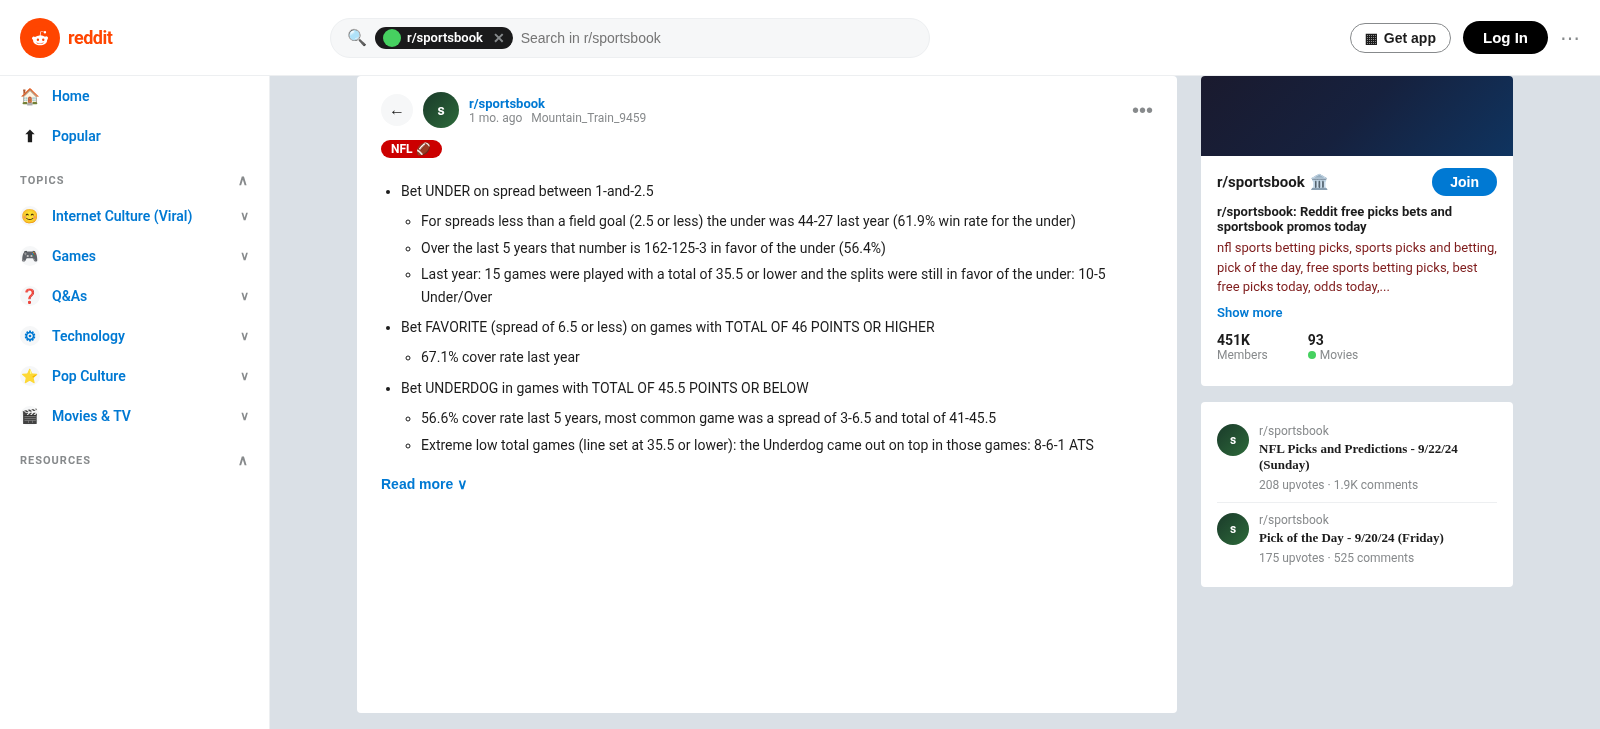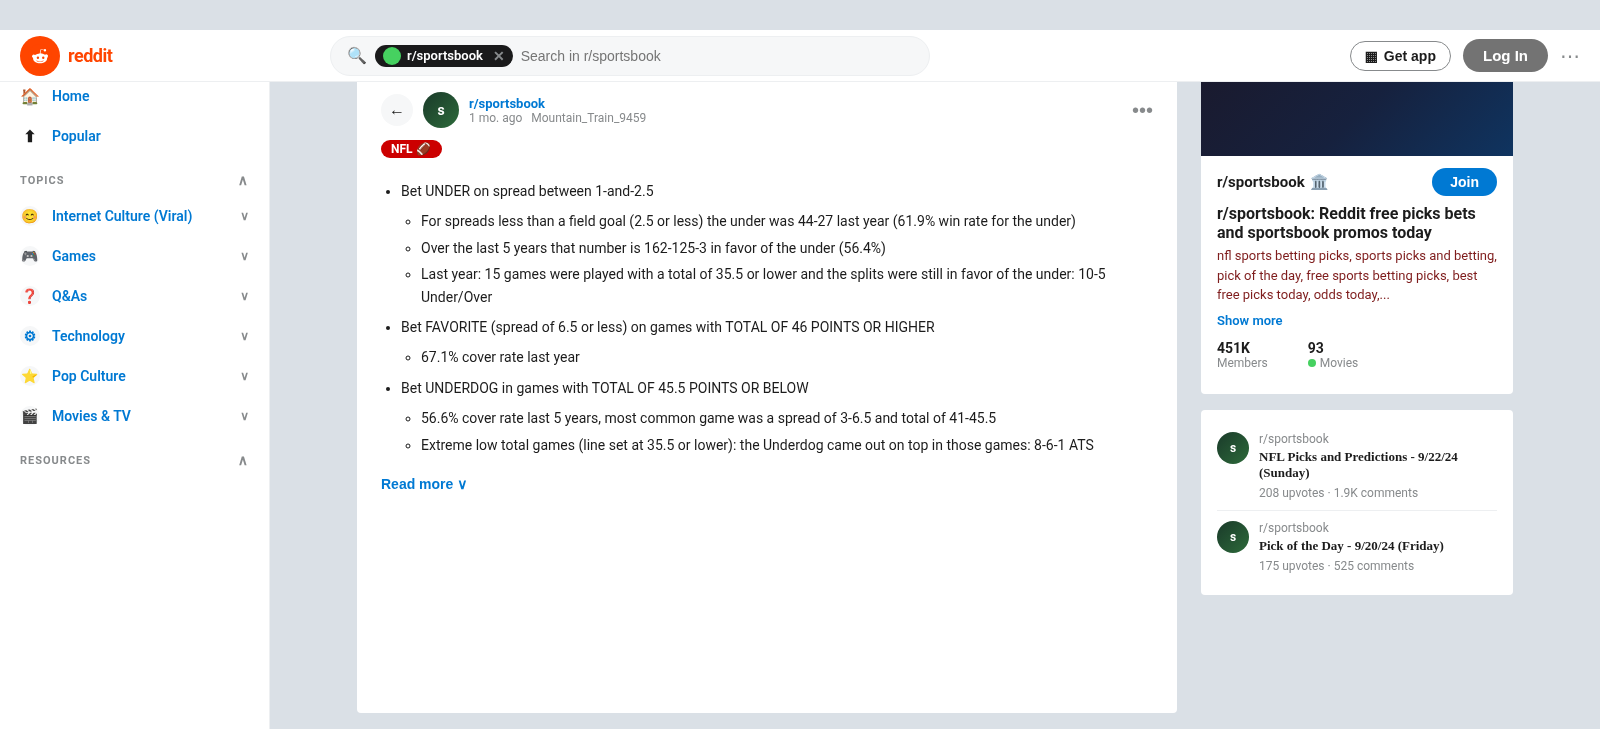--- a/index.html
+++ b/index.html
@@ -1,22 +1,22 @@
 <!DOCTYPE html>
 <html><head>
   <meta charset="utf-8">
   <style>
     * { box-sizing: border-box; margin: 0; padding: 0; }
     body { font-family: -apple-system, BlinkMacSystemFont, 'Segoe UI', Roboto, sans-serif; background: #dae0e6; color: #1c1c1c; font-size: 14px; }
 
     
     #header {
-      position: fixed; top: 0; left: 0; right: 0; height: 52px;
+      position: fixed; top: 0; left: 0; right: 0; height: 76px;
       background: #fff; border-bottom: 1px solid #edeff1;
-      display: flex; align-items: center; padding: 0 20px; gap: 16px; z-index: 100; margin-top: 30px;
+      display: flex; align-items: center; padding: 0 20px; gap: 16px; z-index: 100;
     }
     #logo-area { display: flex; align-items: center; gap: 8px; text-decoration: none; }
     #logo-icon {
       width: 40px; height: 40px; background: #ff4500; border-radius: 50%;
       display: flex; align-items: center; justify-content: center;
     }
     #logo-icon svg { width: 24px; height: 24px; fill: white; }
     #logo-text { font-size: 18px; font-weight: 700; color: #ff4500; letter-spacing: -0.5px; }
 
     #search-bar {
@@ -37,21 +37,21 @@
       cursor: pointer; color: #878a8c; font-size: 14px; margin-left: 4px;
     }
 
     #header-right { display: flex; align-items: center; gap: 12px; margin-left: auto; }
     #get-app-btn {
       display: flex; align-items: center; gap: 6px;
       border: 1px solid #878a8c; border-radius: 20px; padding: 6px 14px;
       background: white; cursor: pointer; font-size: 14px; font-weight: 600; color: #1c1c1c;
     }
     #login-btn {
-      background: #737373; color: white; border: none; border-radius: 20px;
+      background: #000000; color: white; border: none; border-radius: 20px;
       padding: 8px 20px; font-size: 15px; font-weight: 700; cursor: pointer; text-align: center;
     }
     #more-btn { font-size: 20px; color: #878a8c; cursor: pointer; background: none; border: none; }
 
     
     #layout { display: flex; margin-top: 60px; min-height: calc(100vh - 60px); }
 
     
     #sidebar {
       width: 270px; min-width: 270px; background: white; border-right: 1px solid #edeff1;
@@ -304,21 +304,21 @@
       <div id="community-card">
         <div id="community-banner"></div>
         <div id="community-body">
           <div id="community-name-row">
             <div id="community-name">
               <span>r/sportsbook</span>
               <span>🏛️</span>
             </div>
             <button id="join-btn">Join</button>
           </div>
-          <p style="font-weight:700; font-size:16px; margin-bottom:4px;">r/sportsbook: Reddit free picks bets and sportsbook promos today</p>
+          <p style="font-weight:700; font-size:13px; margin-bottom:4px;">r/sportsbook: Reddit free picks bets and sportsbook promos today</p>
           <p id="community-desc">nfl sports betting picks, sports picks and betting, pick of the day, free sports betting picks, best free picks today, odds today,...</p>
           <span id="show-more-link">Show more</span>
           <div id="community-stats">
             <div class="stat-block">
               <span class="stat-value">451K</span>
               <span class="stat-label">Members</span>
             </div>
             <div class="stat-block">
               <span class="stat-value">93</span>
               <span class="stat-label">

